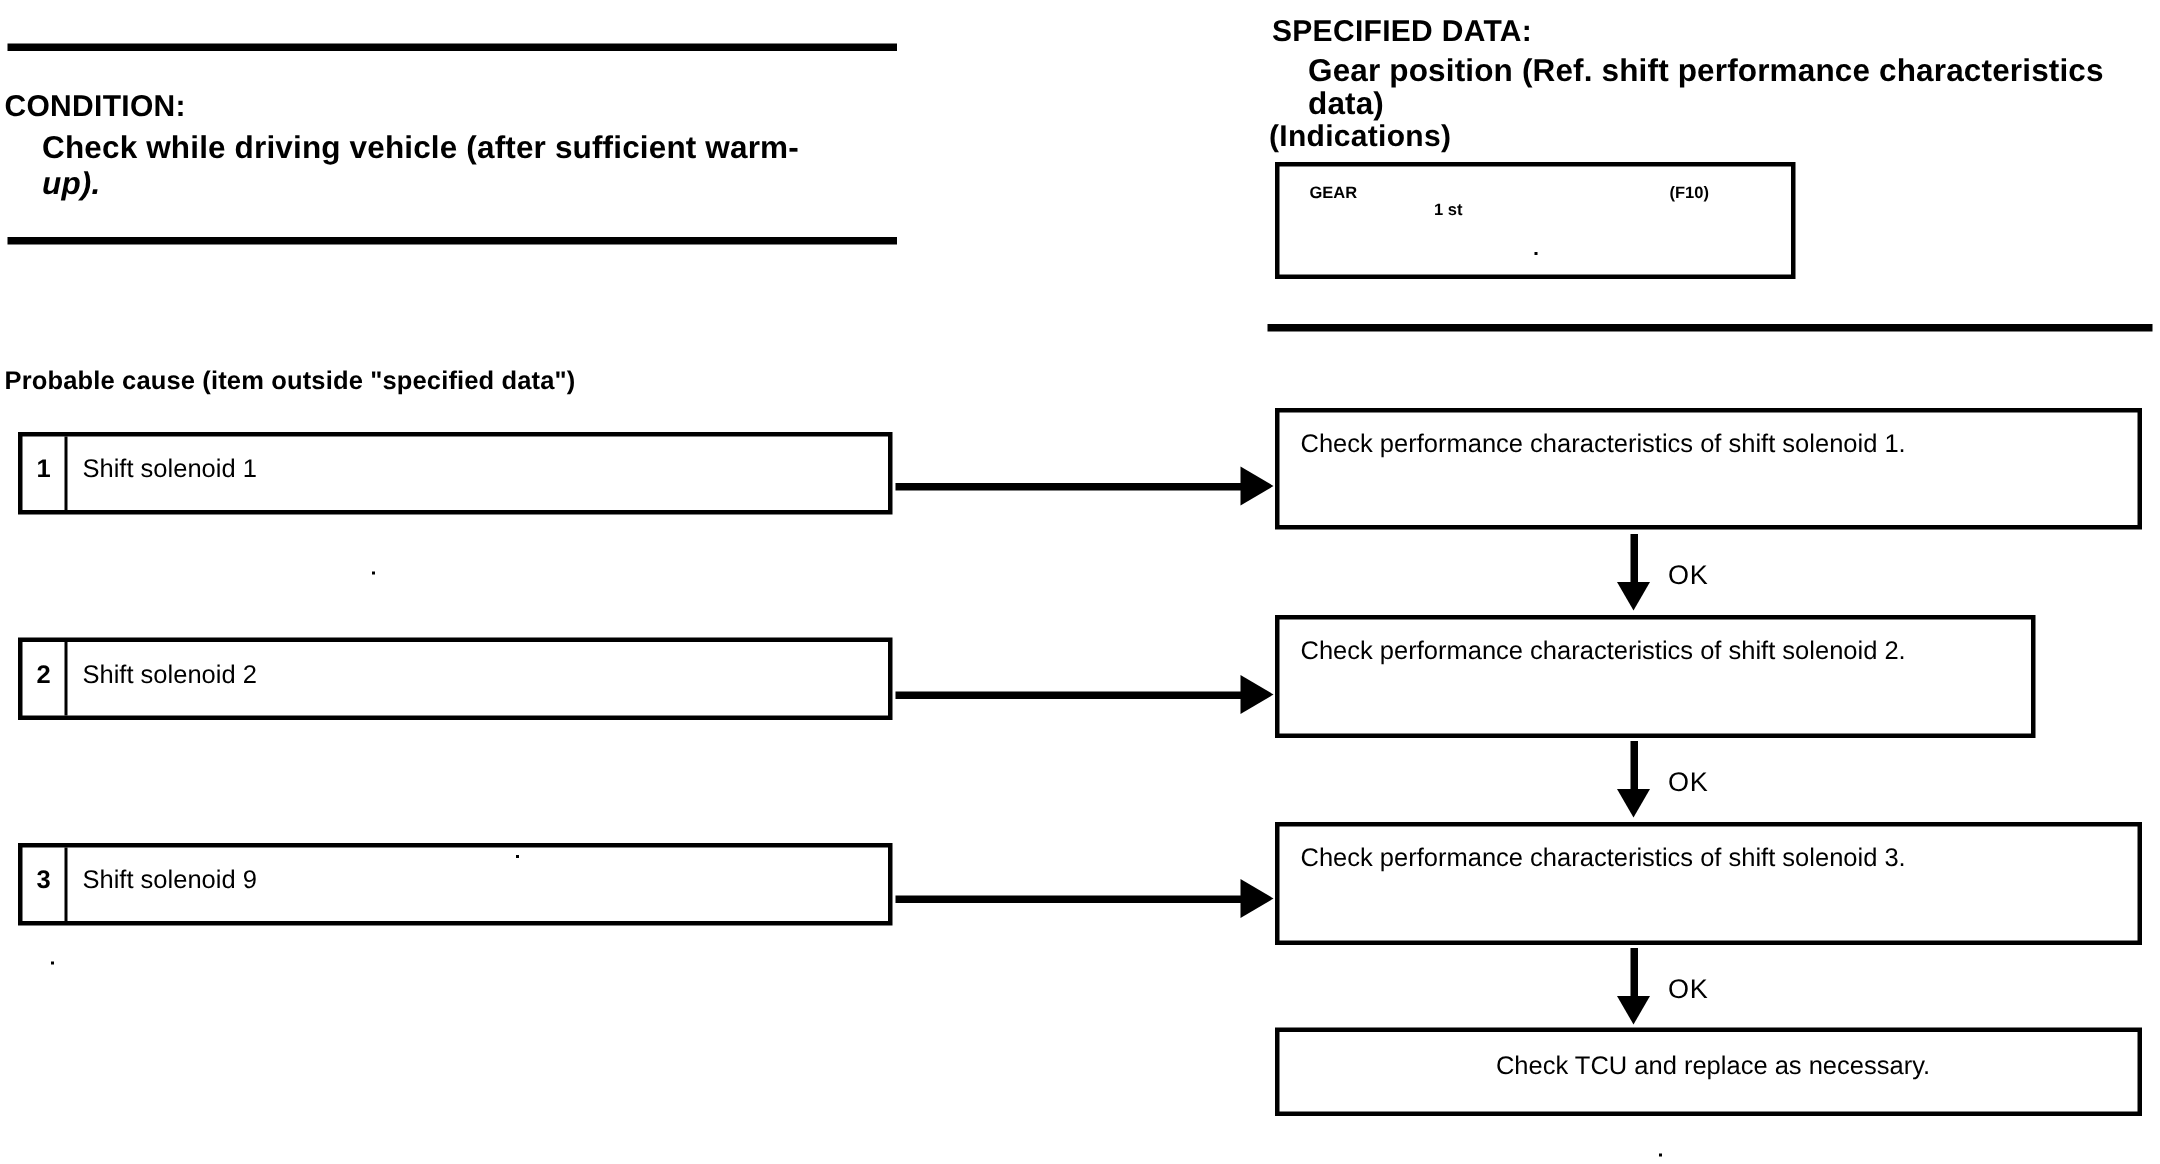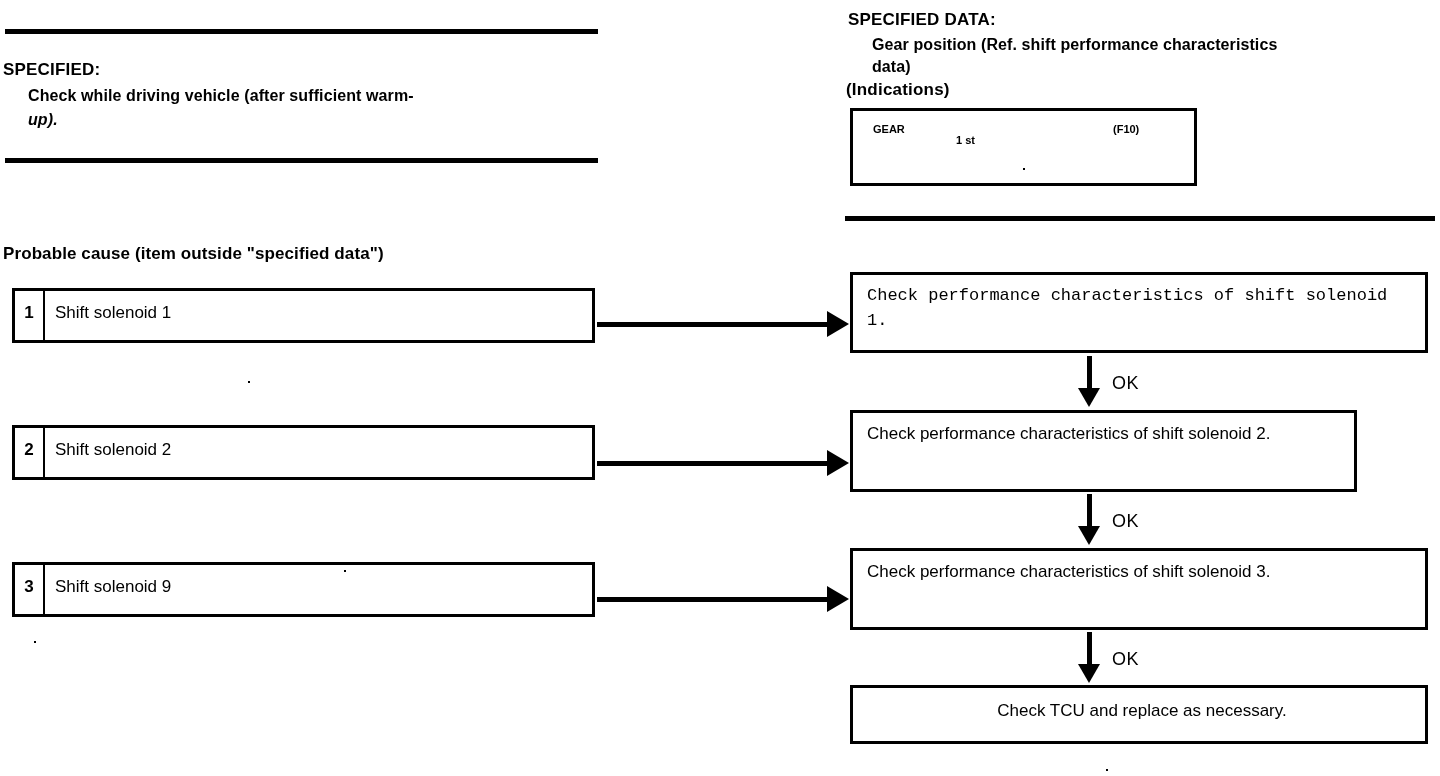--- a/index.html
+++ b/index.html
@@ -34,26 +34,26 @@
   }
   .txt {
     position: absolute;
     white-space: pre;
     line-height: 1.18;
   }
 
   
   .hdr-bold {
     font-weight: bold;
-    font-size: 17px;
+    font-size: 20px;
     letter-spacing: 0.2px;
   }
   .hdr-body {
     font-weight: bold;
-    font-size: 16px;
+    font-size: 21px;
     letter-spacing: 0.1px;
     line-height: 1.45;
   }
   .section-title {
     font-weight: bold;
     font-size: 17px;
     letter-spacing: 0.1px;
   }
 
   .cause-box {
@@ -141,21 +141,21 @@
     height: 2px;
   }
 </style>
 </head>
 <body>
 
 <div id="page">
 
   <div class="rule" style="left:5px; top:29px; width:593px;"></div>
 
-  <div class="txt hdr-bold" style="left:3px; top:60px;">SPECIFIED:</div>
+  <div class="txt hdr-bold" style="left:3px; top:60px;">CONDITION:</div>
 
   <div class="txt hdr-body" style="left:28px; top:84px;">Check while driving vehicle (after sufficient warm-</div>
 
   <div class="txt hdr-body" style="left:28px; top:108px;font-style:italic;">up).</div>
 
   <div class="rule" style="left:5px; top:158px; width:593px;"></div>
 
   <div class="txt section-title" style="left:3px; top:244px;">Probable cause (item outside "specified data")</div>
 
   <div class="box cause-box" style="left:12px; top:288px; width:583px; height:55px;">
@@ -195,21 +195,21 @@
   <div class="txt hdr-bold" style="left:846px; top:80px;">(Indications)</div>
 
   <div class="box" style="left:850px; top:108px; width:347px; height:78px;">
     <div class="gear-box-cell" style="left:20px; top:12px;">GEAR</div>
     <div class="gear-box-cell" style="left:260px; top:12px;">(F10)</div>
     <div class="gear-box-cell" style="left:103px; top:23px;">1 st</div>
   </div>
 
   <div class="rule" style="left:845px; top:216px; width:590px;"></div>
 
-  <div class="box" style="left:850px; top:272px; width:578px; height:81px;font-family:Liberation Mono, monospace;">
+  <div class="box" style="left:850px; top:272px; width:578px; height:81px;">
     <div class="check-text">Check performance characteristics of shift solenoid 1.</div>
   </div>
 
   <div>
     <div class="v-arrow-shaft" style="left:1087px; top:356px; height:34px;"></div>
     <div class="v-arrow-head" style="left:1078px; top:388px;"></div>
   </div>
   <div class="ok-label" style="left:1112px; top:373px;">OK</div>
 
   <div class="box" style="left:850px; top:410px; width:507px; height:82px;">

